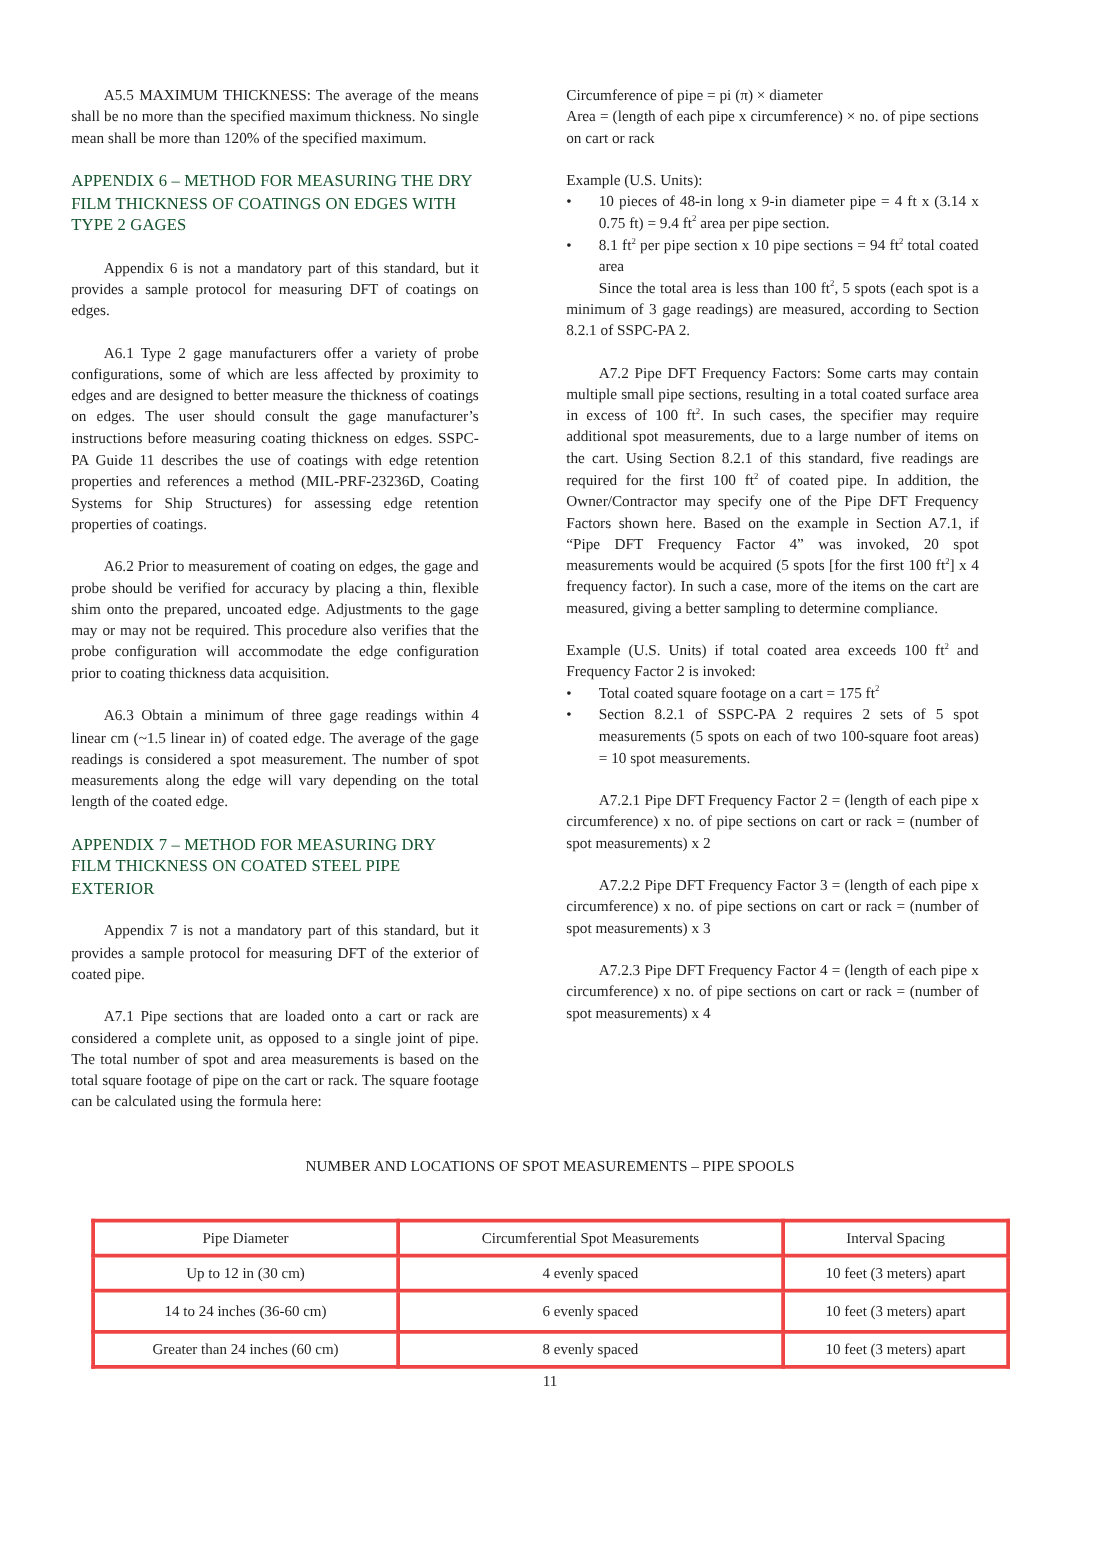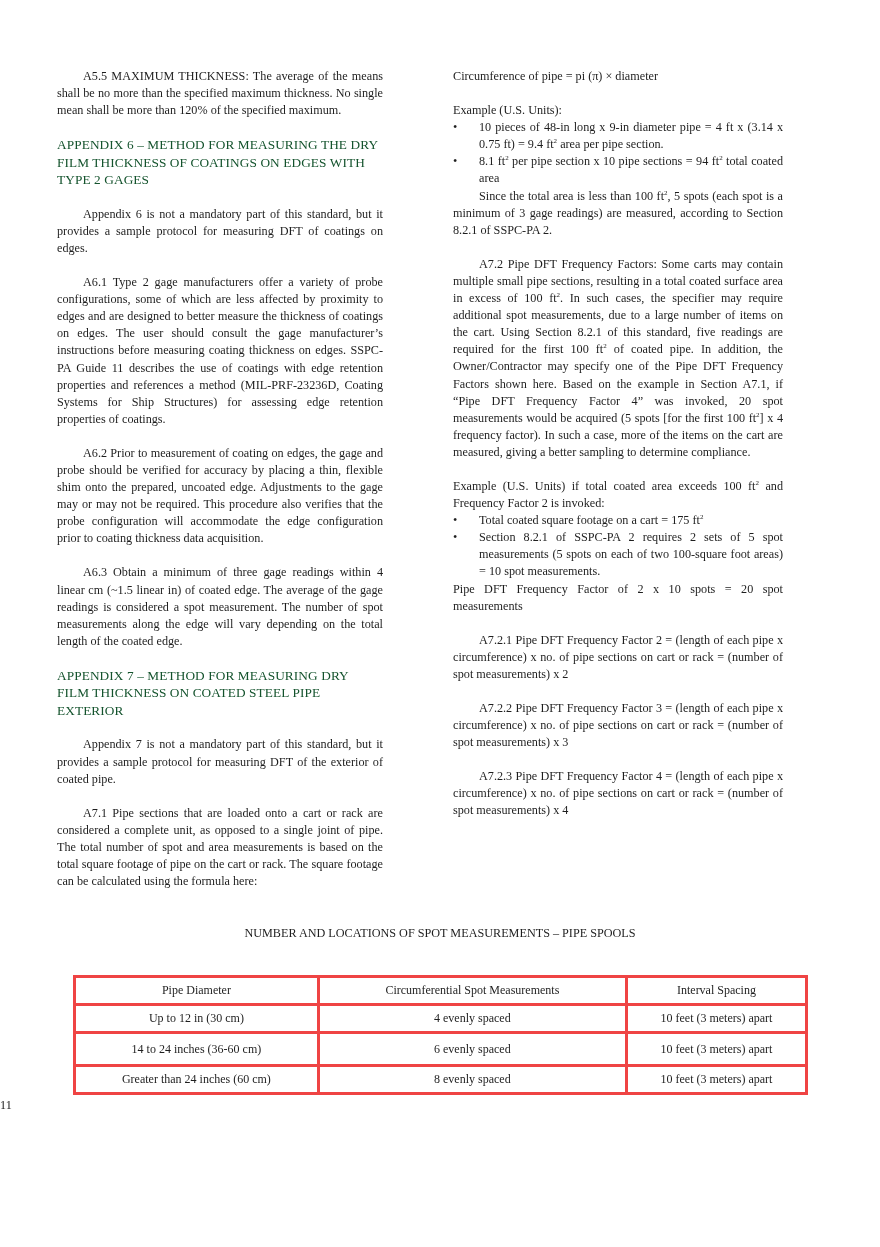--- a/index.html
+++ b/index.html
@@ -34,21 +34,21 @@
   }
   table.spots th { height: 25px; }
   table.spots tr.r1 td { height: 25px; }
   table.spots tr.r2 td { height: 30px; }
   table.spots tr.r3 td { height: 25px; }
   .c1 { width: 245px; }
   .c2 { width: 310px; }
   .c3 { width: 180px; }
   .page-num {
     position: absolute; left: 0; width: 880px; top: 1098px;
-    text-align: left; font-size: 12.2px;
+    text-align: center; font-size: 12.2px;
   }
 </style>
 </head>
 <body>
 
 <div class="col col-left">
   <p class="indent">A5.5 MAXIMUM THICKNESS: The average of the means shall be no more than the specified maximum thickness. No single mean shall be more than 120% of the specified maximum.</p>
   <div class="gap"></div>
   <h2>APPENDIX 6 – METHOD FOR MEASURING THE DRY FILM THICKNESS OF COATINGS ON EDGES WITH TYPE 2 GAGES</h2>
   <div class="gap"></div>
@@ -62,20 +62,21 @@
   <div class="gap"></div>
   <h2>APPENDIX 7 – METHOD FOR MEASURING DRY FILM THICKNESS ON COATED STEEL PIPE EXTERIOR</h2>
   <div class="gap"></div>
   <p class="indent">Appendix 7 is not a mandatory part of this standard, but it provides a sample protocol for measuring DFT of the exterior of coated pipe.</p>
   <div class="gap"></div>
   <p class="indent">A7.1 Pipe sections that are loaded onto a cart or rack are considered a complete unit, as opposed to a single joint of pipe. The total number of spot and area measurements is based on the total square footage of pipe on the cart or rack. The square footage can be calculated using the formula here:</p>
 </div>
 
 <div class="col col-right">
   <p>Circumference of pipe  = pi (π) × diameter</p>
+  <p>Area = (length of each pipe x circumference) ×  no. of pipe sections on cart or rack</p>
   <div class="gap"></div>
   <p>Example (U.S. Units):</p>
   <div class="bullet">
     <span class="dot">•</span>
     <span>10 pieces of 48-in long x 9-in diameter pipe = 4 ft x (3.14 x 0.75 ft) = 9.4 ft</span><sup>2</sup><span> area per pipe section.</span>
   </div>
   <div class="bullet">
     <span class="dot">•</span>
     <span>8.1 ft</span><sup>2</sup><span> per pipe section x 10 pipe sections = 94 ft</span><sup>2</sup><span> total coated area</span>
   </div>
@@ -85,21 +86,20 @@
   <div class="gap"></div>
   <p><span>Example (U.S. Units) if total coated area exceeds 100 ft</span><sup>2</sup><span> and Frequency Factor 2 is invoked:</span></p>
   <div class="bullet">
     <span class="dot">•</span>
     <span>Total coated square footage on a cart = 175 ft</span><sup>2</sup>
   </div>
   <div class="bullet">
     <span class="dot">•</span>
     <span>Section 8.2.1 of SSPC-PA 2 requires 2 sets of 5 spot measurements (5 spots on each of two 100-square foot areas) = 10 spot measurements.</span>
   </div>
-  <p>Pipe DFT Frequency Factor of 2 x 10 spots = 20 spot measurements</p>
   <div class="gap"></div>
   <p class="indent">A7.2.1 Pipe DFT Frequency Factor 2 = (length of each pipe x circumference) x no. of pipe sections on cart or rack = (number of spot measurements) x 2</p>
   <div class="gap"></div>
   <p class="indent">A7.2.2 Pipe DFT Frequency Factor 3 = (length of each pipe x circumference) x no. of pipe sections on cart or rack = (number of spot measurements) x 3</p>
   <div class="gap"></div>
   <p class="indent">A7.2.3 Pipe DFT Frequency Factor 4 = (length of each pipe x circumference) x no. of pipe sections on cart or rack = (number of spot measurements) x 4</p>
 </div>
 
 <div class="table-title">
   <div>NUMBER AND LOCATIONS OF SPOT MEASUREMENTS – PIPE SPOOLS</div>

